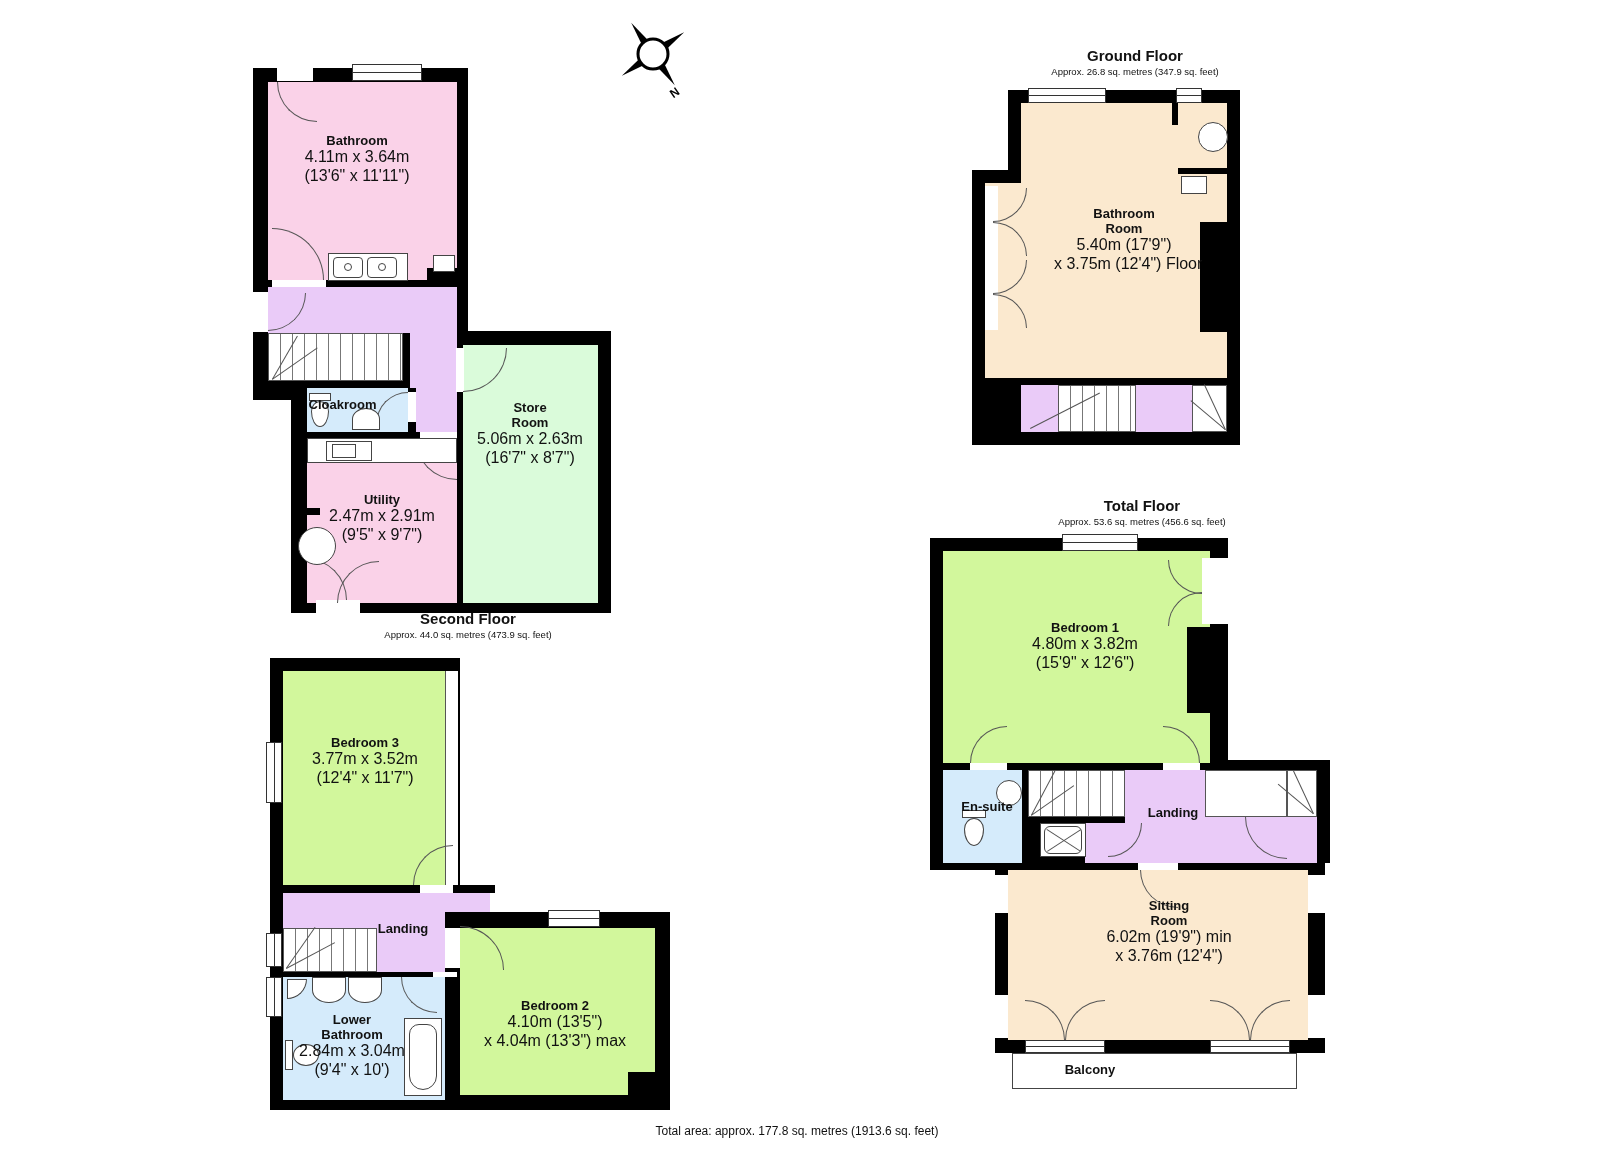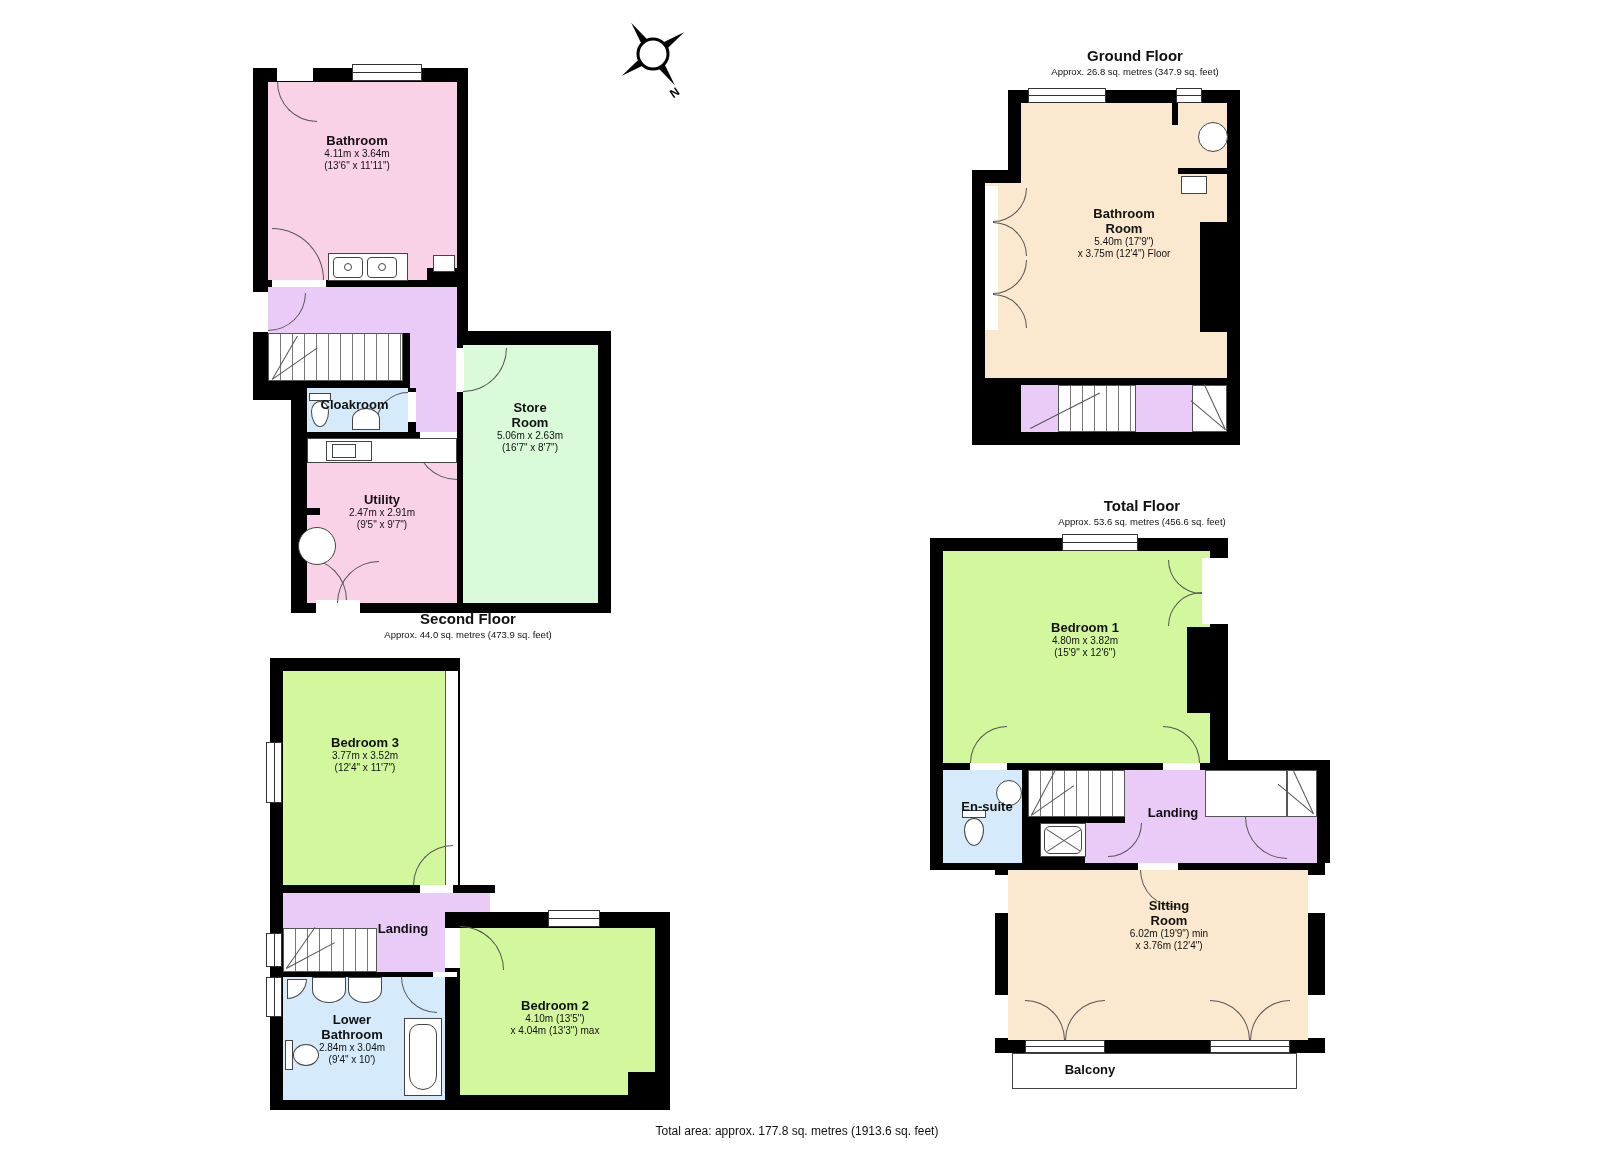--- a/index.html
+++ b/index.html
@@ -15,21 +15,21 @@
   .arc{position:absolute;border:0 solid #555;box-sizing:border-box;background:transparent}
   .r-tl{border-top-left-radius:100% 100%;border-top-width:1.4px;border-left-width:1.4px}
   .r-tr{border-top-right-radius:100% 100%;border-top-width:1.4px;border-right-width:1.4px}
   .r-bl{border-bottom-left-radius:100% 100%;border-bottom-width:1.4px;border-left-width:1.4px}
   .r-br{border-bottom-right-radius:100% 100%;border-bottom-width:1.4px;border-right-width:1.4px}
   .dl{position:absolute;height:1px;background:#555;transform-origin:0 0}
   .fix{position:absolute;background:#fff;border:1px solid #444;box-sizing:border-box}
   .circ{border-radius:50%}
   .lbl{position:absolute;text-align:center;line-height:1.16}
   .rname{display:block;font-weight:bold;font-size:13px;white-space:nowrap}
-  .rdim{display:block;font-size:10px;white-space:nowrap}
+  .rdim{display:block;font-size:16px;white-space:nowrap}
   .ftitle{position:absolute;text-align:center}
   .ftitle .t{display:block;font-weight:bold;font-size:15px}
   .ftitle .s{display:block;font-size:9.5px;margin-top:2px}
   .total{position:absolute;font-size:12px;text-align:center}
 </style>
 </head>
 <body>
 
 <div id="canvas">
 
@@ -84,21 +84,21 @@
   <div class="fix" style="left:307px;top:438px;width:150px;height:25px"></div>
   <div class="fix" style="left:326px;top:441px;width:46px;height:20px"></div>
   <div class="fix" style="left:332px;top:444px;width:24px;height:14px"></div>
   <div class="fix circ" style="left:298px;top:527px;width:38px;height:38px"></div>
 
   <div class="lbl" style="left:282px;top:133px;width:150px">
     <span class="rname">Bathroom</span>
     <span class="rdim">4.11m x 3.64m</span>
     <span class="rdim">(13'6" x 11'11")</span>
   </div>
-  <div class="lbl" style="left:302px;top:397px;width:105px">
+  <div class="lbl" style="left:290px;top:397px;width:105px">
     <span class="rname">Cloakroom</span>
   </div>
   <div class="lbl" style="left:307px;top:492px;width:150px">
     <span class="rname">Utility</span>
     <span class="rdim">2.47m x 2.91m</span>
     <span class="rdim">(9'5" x 9'7")</span>
   </div>
   <div class="lbl" style="left:465px;top:400px;width:130px">
     <span class="rname">Store</span>
     <span class="rname">Room</span>

